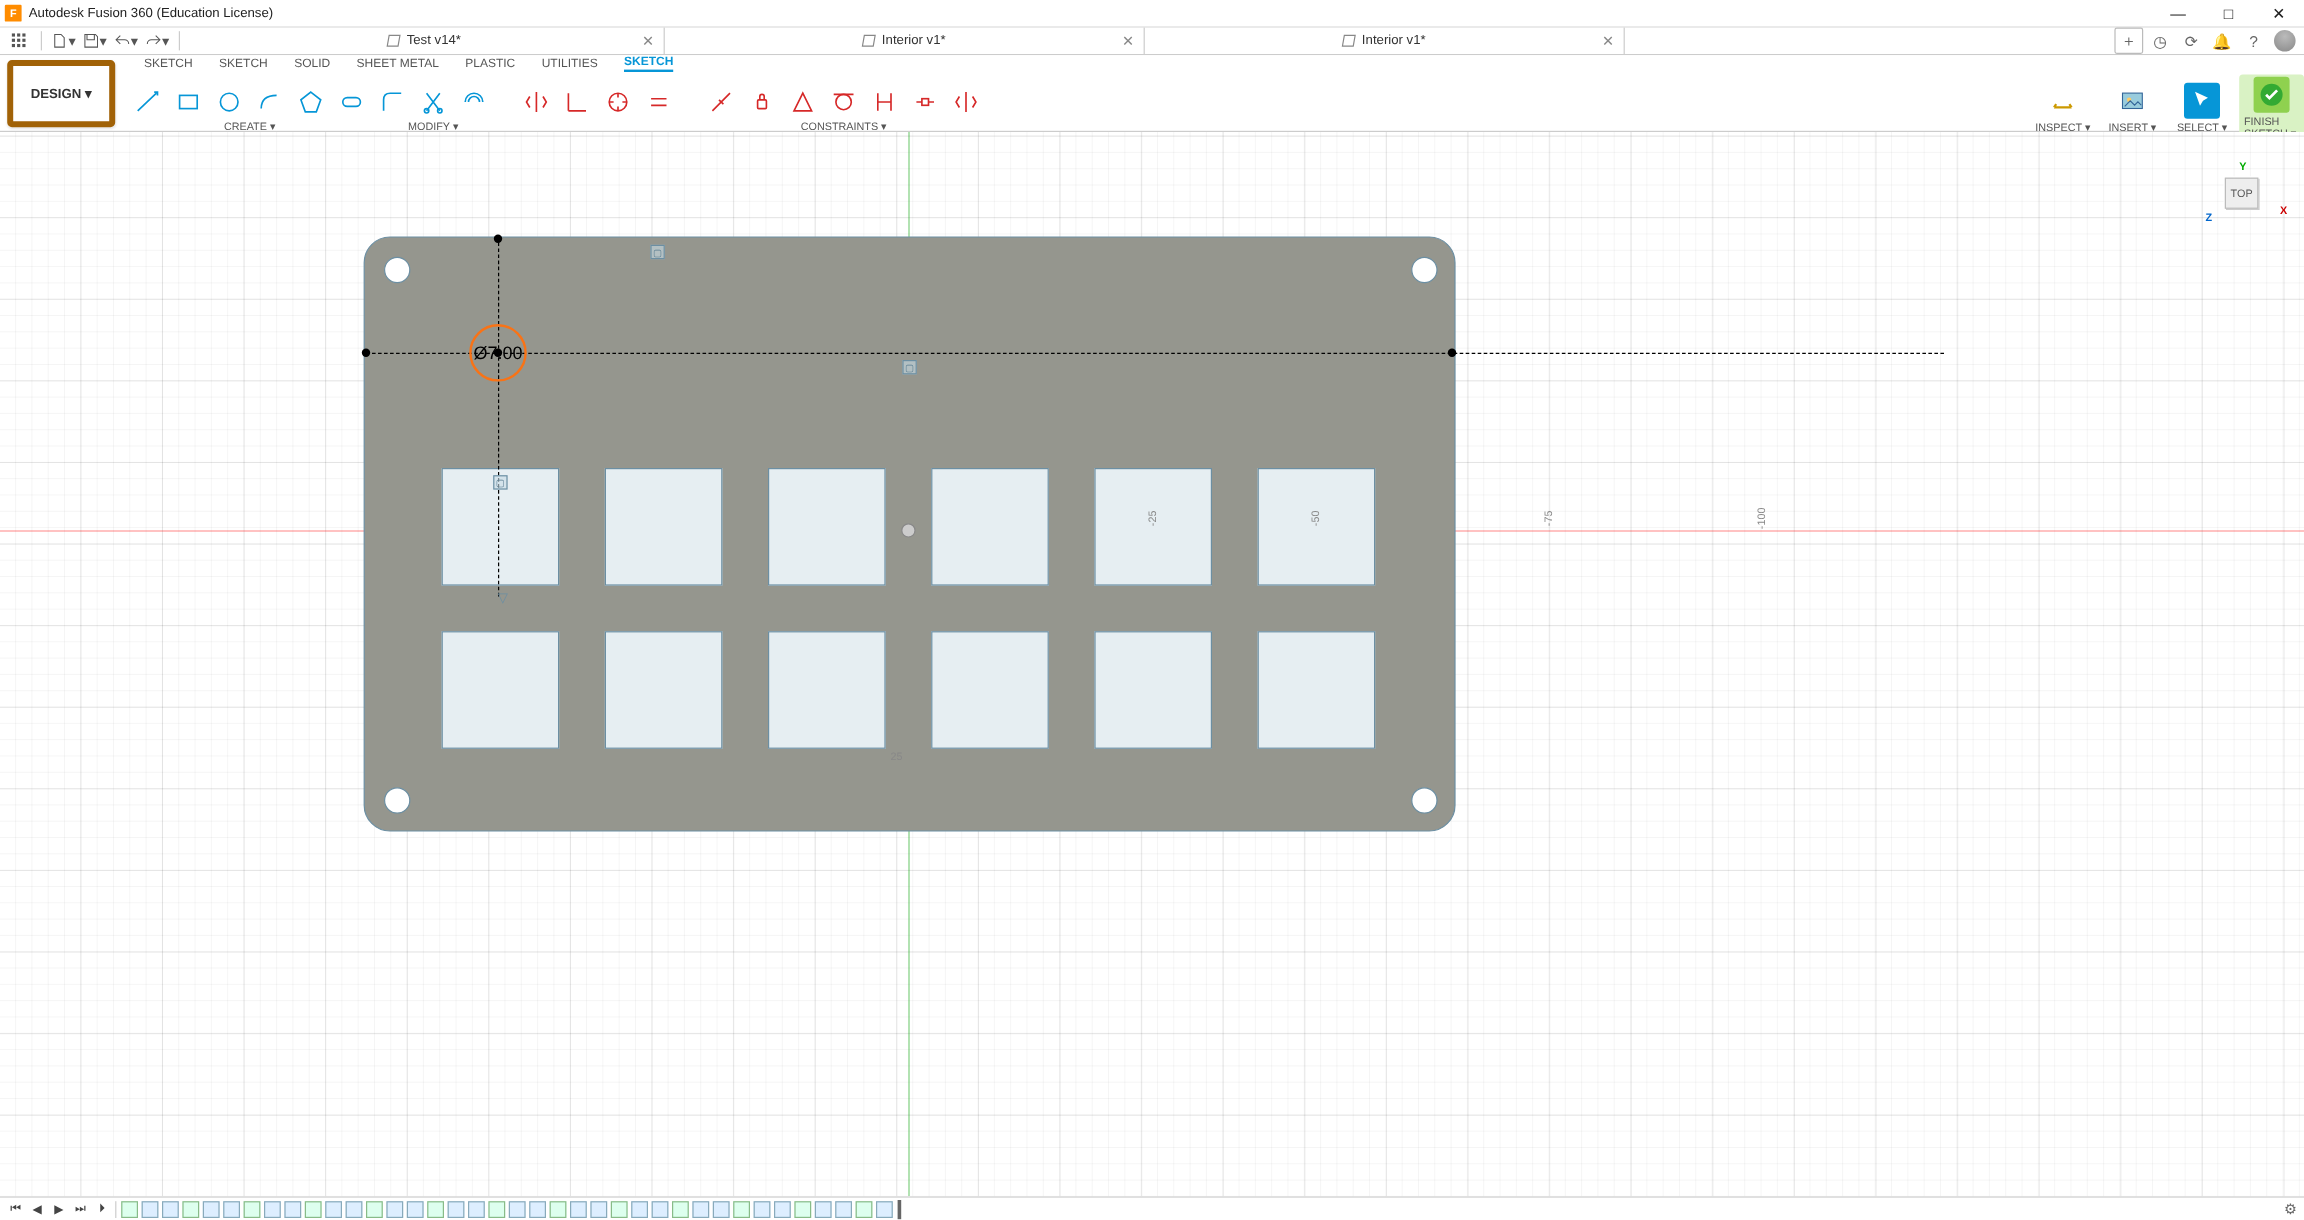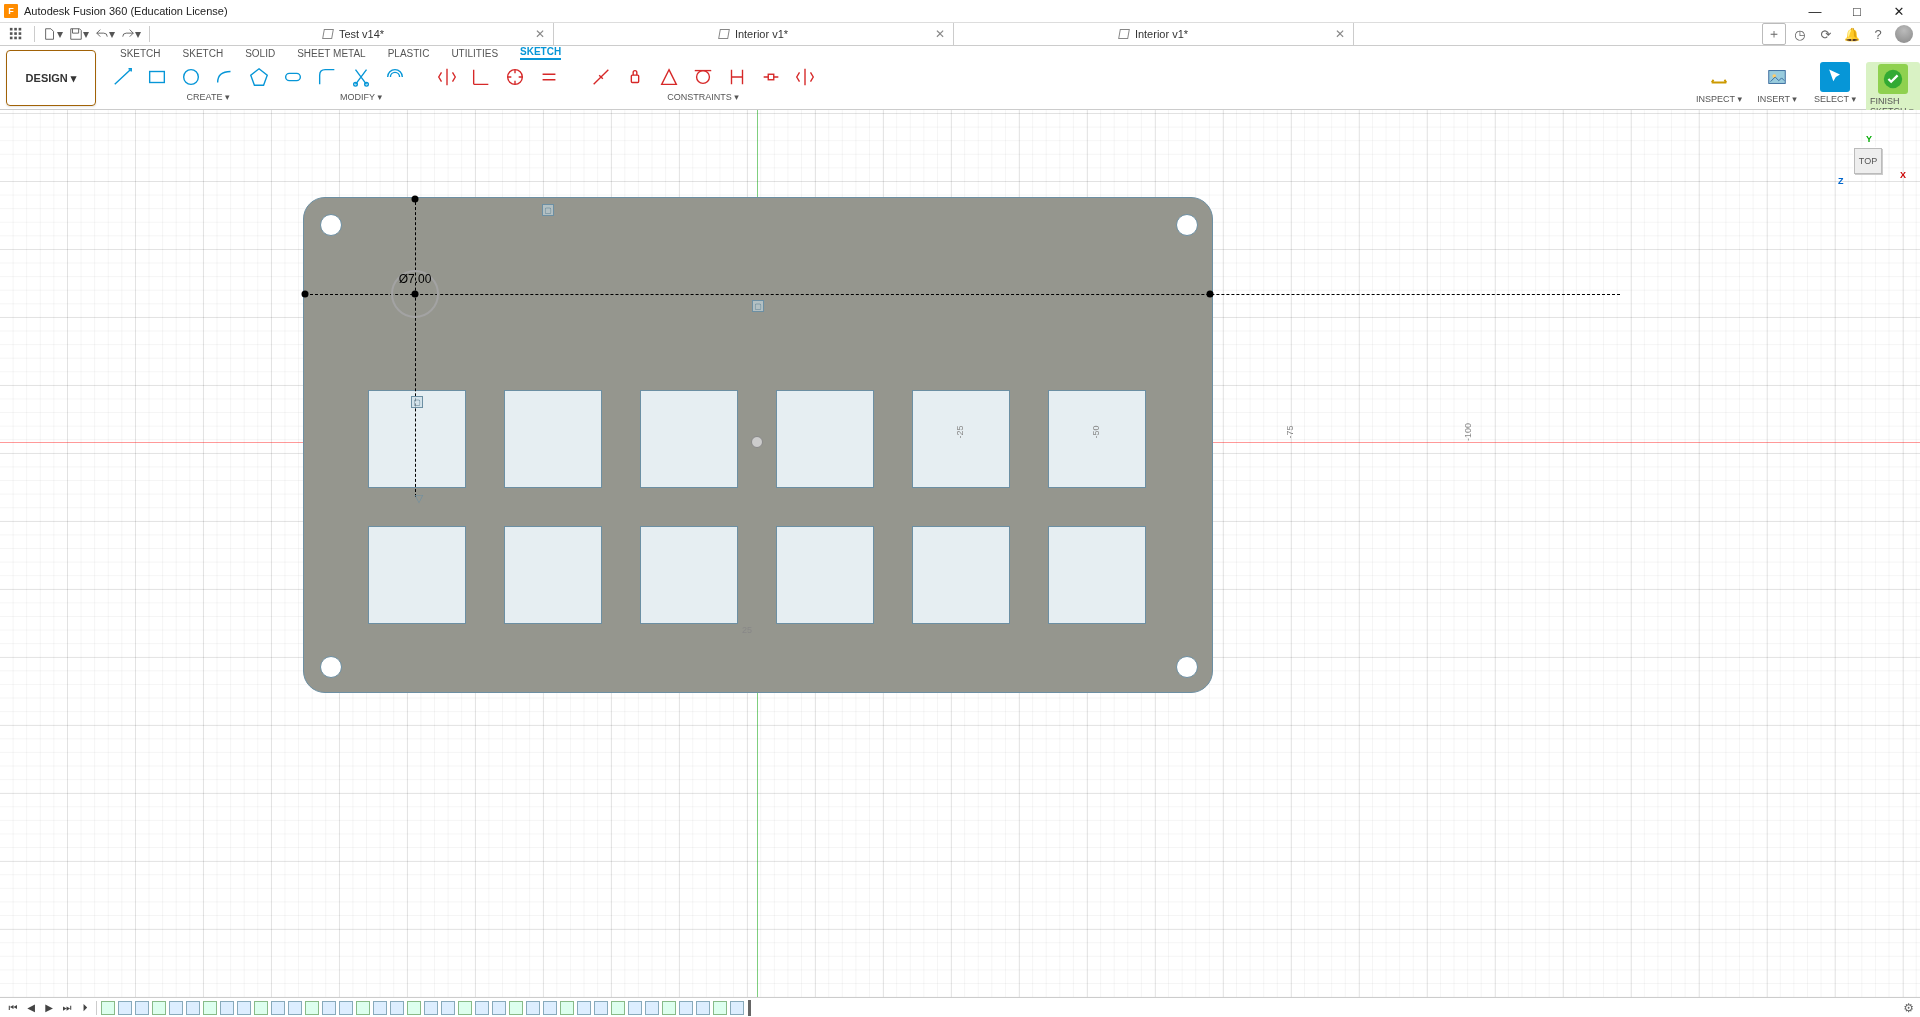--- a/index.html
+++ b/index.html
@@ -20,25 +20,25 @@
 .doc-tab { flex: 0 0 400px; display: flex; align-items: center; justify-content: center; position: relative; border-right: 1px solid #ccc; font-size: 11px; color: #333; gap: 6px; }
 .doc-tab .cube { width: 10px; height: 10px; border: 1px solid #888; transform: skewX(-10deg); }
 .doc-tab .close { position: absolute; right: 8px; font-size: 12px; color: #888; }
 .right-icons { display: flex; align-items: center; padding-right: 4px; gap: 2px; }
 .right-icons div { width: 24px; height: 22px; display: flex; align-items: center; justify-content: center; font-size: 13px; color: #666; }
 .right-icons .plus { border: 1px solid #bbb; border-radius: 2px; }
 .right-icons .avatar { width: 18px; height: 18px; border-radius: 50%; background: radial-gradient(circle at 50% 30%, #bbb, #888); }
 
 
 .ribbon { height: 64px; display: flex; border-bottom: 1px solid #ccc; position: relative; background: #fff; }
-.design-btn { width: 90px; height: 56px; margin: 4px 6px; border: 1px solid #a16207; border-radius: 4px; box-shadow: 0 1px 2px rgba(0,0,0,.1); display: flex; align-items: center; justify-content: center; font-size: 11px; font-weight: bold; color: #333; }
+.design-btn { width: 90px; height: 56px; margin: 4px 6px; border: 5px solid #a16207; border-radius: 4px; box-shadow: 0 1px 2px rgba(0,0,0,.1); display: flex; align-items: center; justify-content: center; font-size: 11px; font-weight: bold; color: #333; }
 .ribbon-main { flex: 1; display: flex; flex-direction: column; }
 .env-tabs { height: 20px; display: flex; gap: 22px; padding-left: 18px; font-size: 10px; color: #555; align-items: center; }
 .env-tab.active { color: #0696d7; border-bottom: 2px solid #0696d7; padding-bottom: 1px; font-weight: bold; }
-.tool-groups { flex: 1; display: flex; align-items: flex-start; gap: 4px; padding-left: 6px; padding-top: 2px; }
+.tool-groups { flex: 1; display: flex; align-items: center; gap: 4px; padding-left: 6px; padding-top: 2px; }
 .tool-group { display: flex; flex-direction: column; align-items: center; }
 .tool-row { display: flex; gap: 4px; }
 .tool { width: 30px; height: 30px; display: flex; align-items: center; justify-content: center; color: #0696d7; }
 .tool svg { width: 22px; height: 22px; stroke: #0696d7; fill: none; stroke-width: 1.5; }
 .tool.red svg { stroke: #d62828; }
 .group-label { font-size: 9px; color: #555; margin-top: 0px; }
 .spacer { flex: 1; }
 .big-tool { width: 54px; display: flex; flex-direction: column; align-items: center; gap: 2px; }
 .big-tool .icon-box { width: 30px; height: 30px; display: flex; align-items: center; justify-content: center; border-radius: 3px; }
 .big-tool .label { font-size: 9px; color: #555; }
@@ -67,21 +67,21 @@
 .h3 { left: 16px; bottom: 14px; } .h4 { right: 14px; bottom: 14px; }
 .slot { position: absolute; width: 98px; height: 98px; background: #e6eef2; border: 1.5px solid #6c8fa3; }
 .row1 { top: 192px; } .row2 { top: 328px; }
 .c1 { left: 64px; } .c2 { left: 200px; } .c3 { left: 336px; }
 .c4 { left: 472px; } .c5 { left: 608px; } .c6 { left: 744px; }
 
 .cline-h { position: absolute; left: 305px; right: 300px; top: 184px; border-top: 1.5px dashed #000; }
 .cline-v { position: absolute; top: 87px; height: 300px; left: 415px; border-left: 1.5px dashed #000; }
 .axis-v-green { position: absolute; top: 0; bottom: 0; left: 757px; width: 1px; background: rgba(0,160,0,.5); }
 .node { position: absolute; width: 7px; height: 7px; background: #000; border-radius: 50%; transform: translate(-50%,-50%); }
-.dim-circle { position: absolute; width: 48px; height: 48px; border: 2px solid #a3a3a3; border-radius: 50%; transform: translate(-50%,-50%); display: flex; align-items: flex-start; justify-content: center; font-size: 12px; background: transparent; }
+.dim-circle { position: absolute; width: 48px; height: 48px; border: 2px solid #f97316; border-radius: 50%; transform: translate(-50%,-50%); display: flex; align-items: center; justify-content: center; font-size: 15px; background: transparent; }
 .sym { position: absolute; width: 12px; height: 12px; border: 1px solid #6c8fa3; background: rgba(200,220,230,.6); transform: translate(-50%,-50%); font-size: 8px; color: #5c7f93; display:flex; align-items:center; justify-content:center; }
 .origin { position: absolute; width: 12px; height: 12px; border: 1.5px solid #888; border-radius: 50%; transform: translate(-50%,-50%); background: #ccc; }
 .gridlabel { position: absolute; font-size: 9px; color: #888; transform: translate(-50%,-50%) rotate(-90deg); }
 
 
 .viewcube { position: absolute; right: 22px; top: 30px; width: 54px; height: 44px; }
 .viewcube .cube-face { position: absolute; left: 10px; top: 8px; width: 28px; height: 26px; background: #eee; border: 1px solid #bbb; display: flex; align-items: center; justify-content: center; font-size: 9px; color: #555; box-shadow: 1px 1px 0 #ccc, -1px -1px 0 #fff; }
 .viewcube .ax { position: absolute; font-size: 9px; font-weight: bold; }
 .viewcube .ax.y { color: #0a0; left: 22px; top: -6px; }
 .viewcube .ax.x { color: #c00; right: -8px; top: 30px; }

